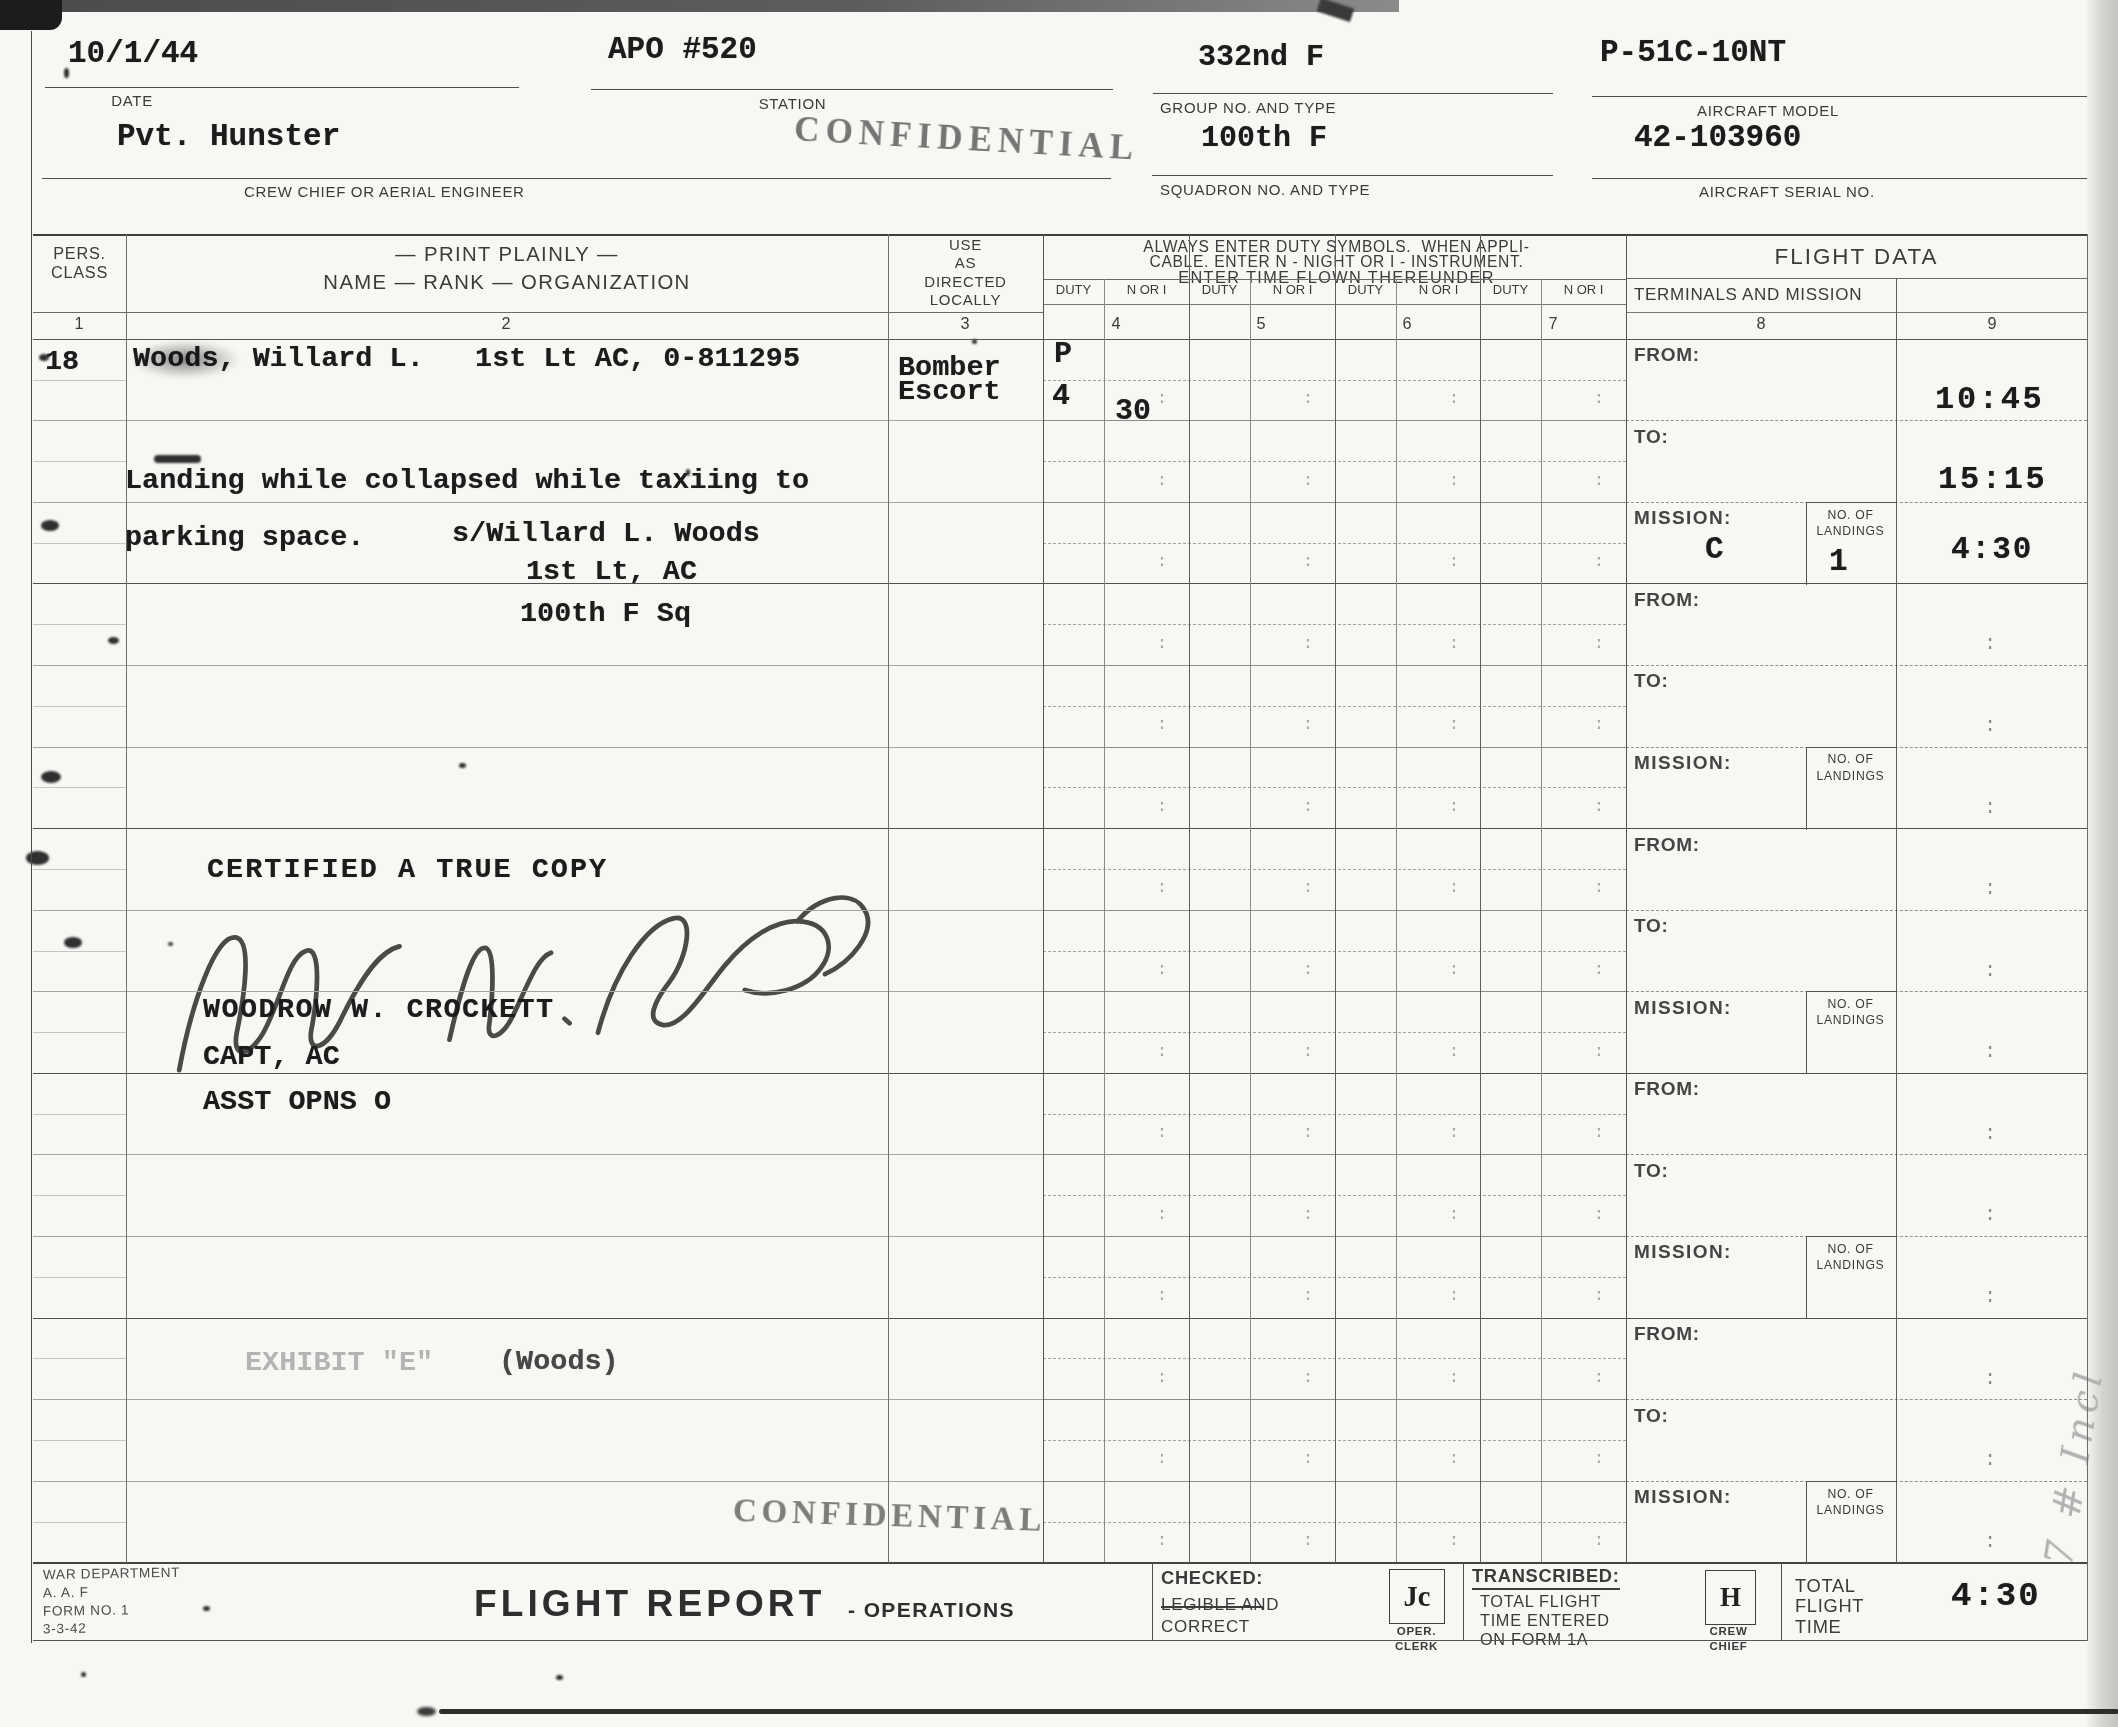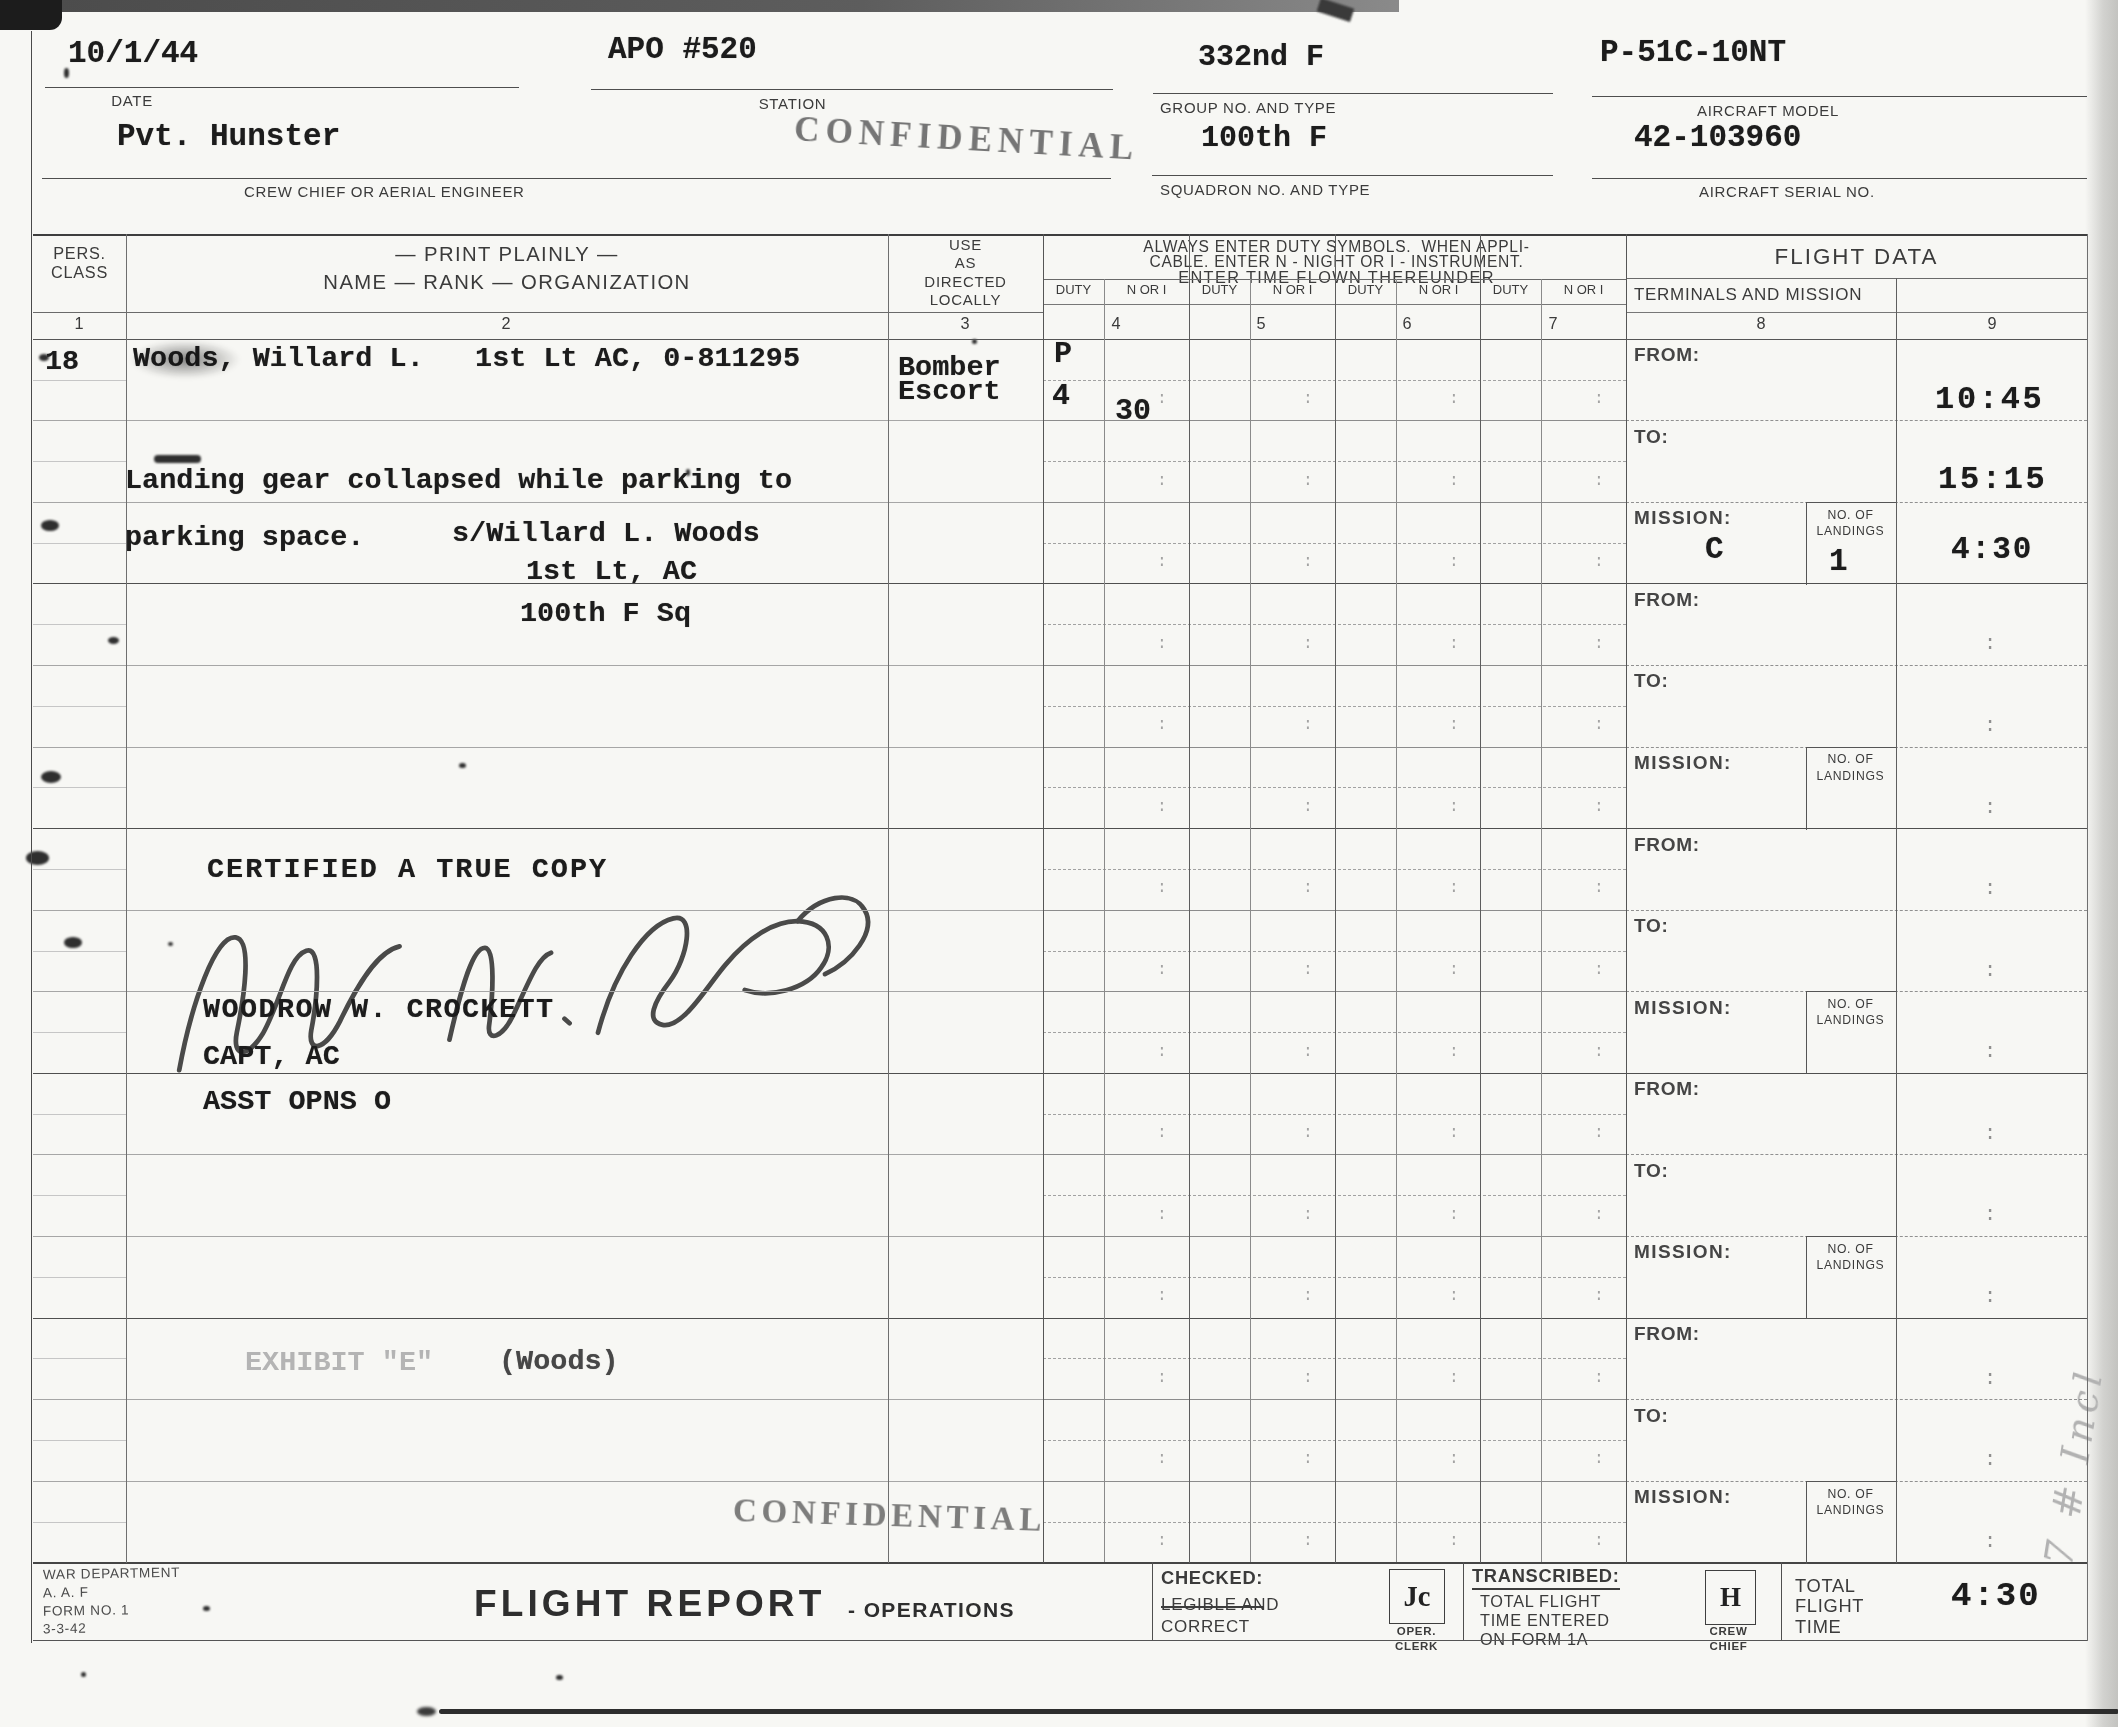--- a/index.html
+++ b/index.html
@@ -87,21 +87,21 @@
   <div class="t" style="left:898px;top:341px;margin-top:12px;">Bomber</div>
   <div class="t" style="left:898px;top:377px;">Escort</div>
   <div class="t" style="left:1054px;top:339px;font-size:30px;">P</div>
   <div class="t" style="left:1052px;top:381px;font-size:30px;">4</div>
   <div class="t" style="left:1115px;top:396px;font-size:30px;">30</div>
   <div class="t" style="left:1935px;top:383px;font-size:32px;letter-spacing:2.7px;">10:45</div>
   <div class="t" style="left:1938px;top:463px;font-size:32px;letter-spacing:2.7px;">15:15</div>
   <div class="t" style="left:1705px;top:534px;font-size:31px;">C</div>
   <div class="t" style="left:1829px;top:546px;font-size:31px;">1</div>
   <div class="t" style="left:1951px;top:534px;font-size:31px;letter-spacing:2px;">4:30</div>
-  <div class="t" style="left:125px;top:466px;">Landing gear collapsed while parking to</div>
+  <div class="t" style="left:125px;top:466px;">Landing while collapsed while taxiing to</div>
   <div class="t" style="left:125px;top:523px;">parking space.</div>
   <div class="t" style="left:452px;top:519px;">s/Willard L. Woods</div>
   <div class="t" style="left:526px;top:557px;">1st Lt, AC</div>
   <div class="t" style="left:520px;top:599px;">100th F Sq</div>
 
   <div class="t" style="left:207px;top:855px;letter-spacing:2px;">CERTIFIED A TRUE COPY</div>
   <svg width="759" height="196" viewBox="0 0 1120 290" style="position:absolute;left:152px;top:875px;transform:rotate(-4deg);opacity:.85;">
     <g fill="none" stroke="#2c2c2c" stroke-width="7" stroke-linecap="round" stroke-linejoin="round">
       <path d="M30 252 C 55 155, 98 55, 127 62 C 152 68, 133 152, 119 202 C 109 238, 131 243, 157 207 C 187 162, 202 96, 230 89 C 254 83, 241 162, 229 207 C 221 240, 246 240, 272 197 C 302 144, 335 97, 368 92"></path>
       <path d="M432 235 C 457 152, 477 101, 494 103 C 510 105, 500 178, 492 218 C 487 243, 510 239, 530 203 C 554 160, 571 122, 591 117"></path>

